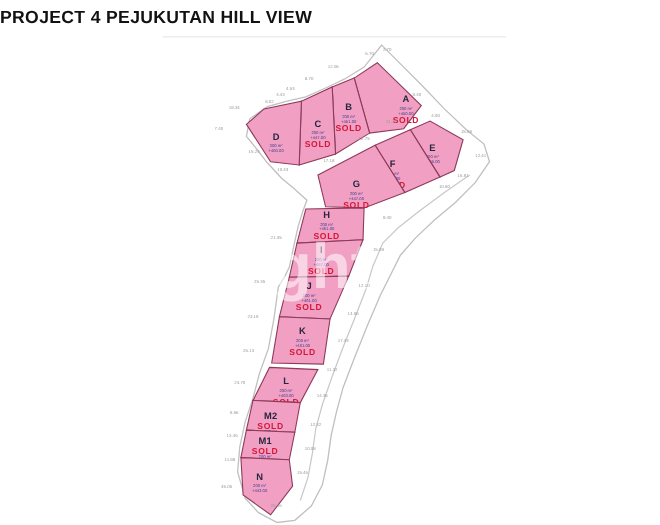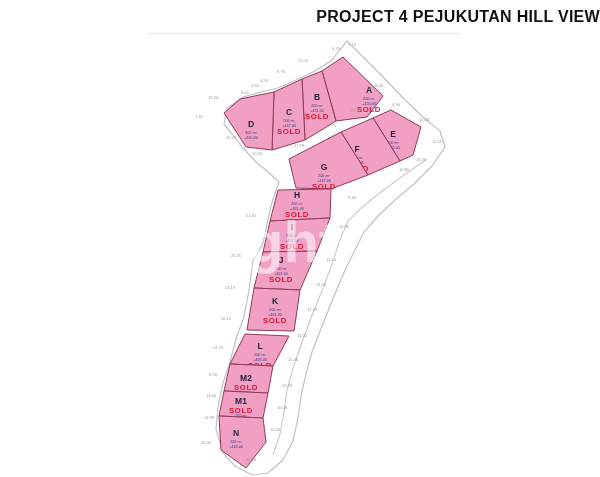--- a/index.html
+++ b/index.html
@@ -1,21 +1,21 @@
 <!DOCTYPE html>
 <html><head>
 <meta charset="utf-8">
 <style>
   html,body{margin:0;padding:0;}
   body{
     width:600px;height:477px;background:#ffffff;overflow:hidden;
     font-family:"Liberation Sans", sans-serif;position:relative;
   }
   .title{
-    margin:0;padding-top:8px;text-align:right;
+    margin:0;padding-top:8px;text-align:left;
     font-size:16px;font-weight:bold;color:#121212;letter-spacing:.3px;
   }
   .divider{
     position:absolute;left:148px;top:33px;width:312px;height:1px;
     background:#e6e6e6;
   }
   .map-wrap{position:absolute;left:0;top:0;width:600px;height:477px;}
   svg text{font-family:"Liberation Sans", sans-serif;}
   .plot-letter{font-weight:bold;}
   .plot-detail{}

